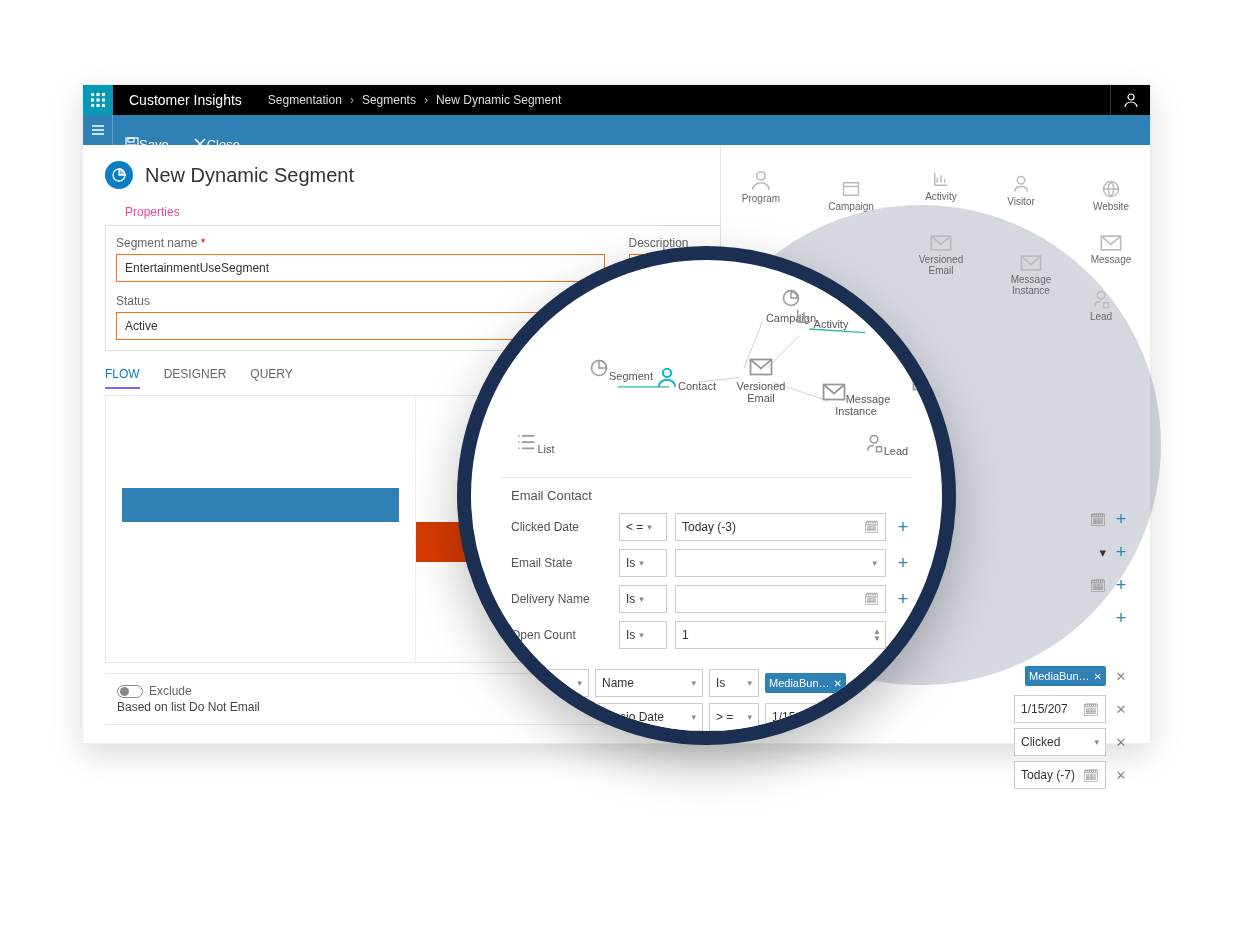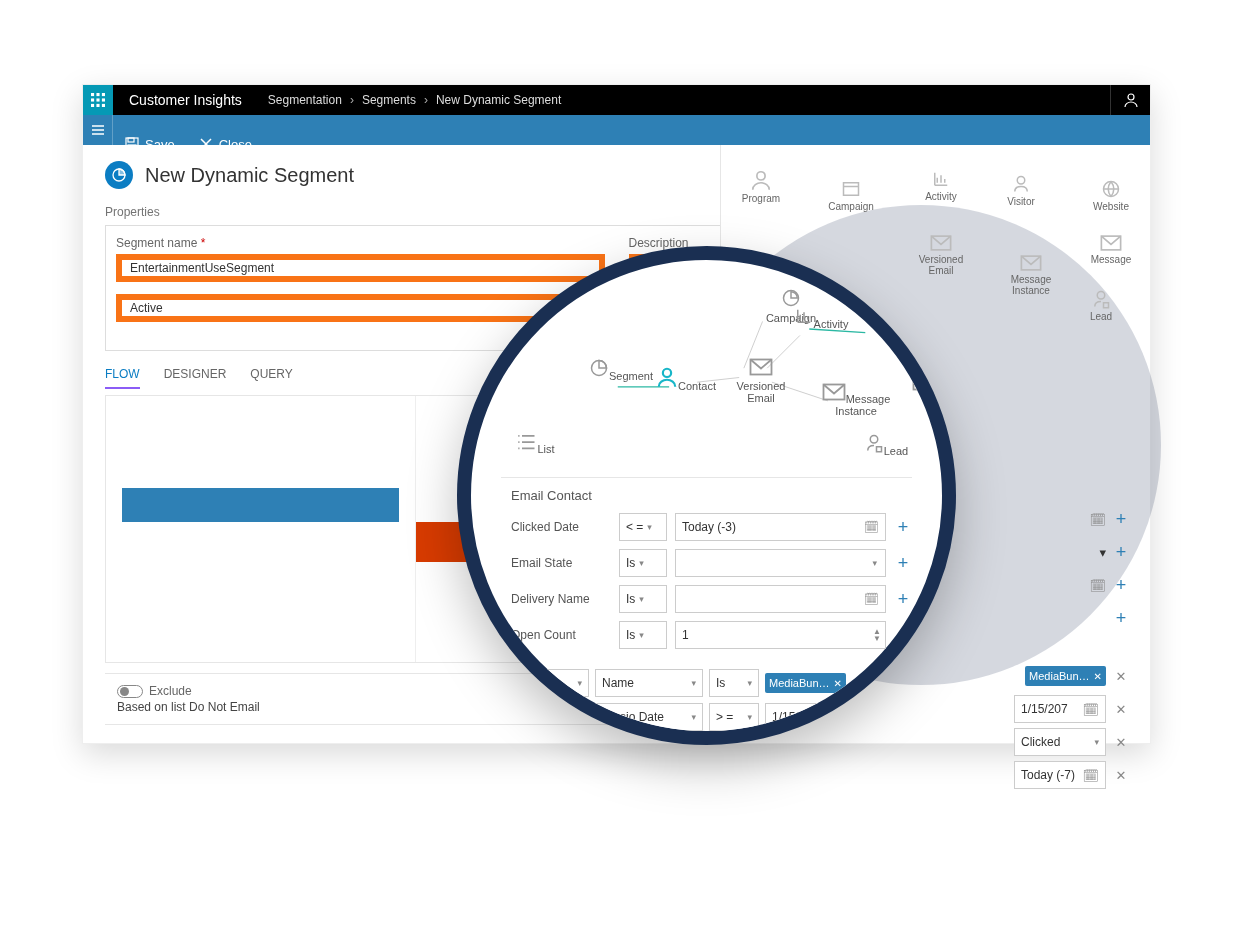--- a/index.html
+++ b/index.html
@@ -7,31 +7,31 @@
   .window { position:absolute; left:82px; top:84px; width:1069px; height:660px; background:#fff; box-shadow:0 10px 30px rgba(0,0,0,.15); border:1px solid #eee;}
   .topbar { height:30px; background:#000; color:#fff; display:flex; align-items:center; font-size:13px;}
   .waffle { width:30px; height:30px; background:#0599b5; display:flex; align-items:center; justify-content:center; color:#fff;}
   .waffle svg { width:14px; height:14px;}
   .topbar .title { padding:0 16px; font-weight:400; font-size:14px;}
   .crumbs { display:flex; gap:8px; align-items:center; font-size:12px; color:#ddd; padding-left:10px;}
   .crumbs .sep { color:#aaa;}
   .topbar .person { margin-left:auto; width:40px; border-left:1px solid #333; height:100%; display:flex; align-items:center; justify-content:center;}
   .ribbon { height:30px; background:#2e80b5; color:#fff; display:flex; align-items:center; font-size:13px;}
   .hamburger { width:30px;height:30px; border-right:1px solid rgba(255,255,255,.25); display:flex; align-items:center; justify-content:center;}
-  .ribbon .item { display:flex; align-items:center; gap:6px; padding:0 12px;margin-top:28px;}
+  .ribbon .item { display:flex; align-items:center; padding:0 12px;margin-top:28px;}
   .ribbon svg { width:14px; height:14px;}
   .page-head { display:flex; align-items:center; gap:12px; padding:16px 22px 10px;}
   .page-icon { width:28px; height:28px; border-radius:50%; background:#0b7dc3; display:flex; align-items:center; justify-content:center; color:#fff;}
   .page-head h1 { font-size:20px; font-weight:400; color:#333;}
   .panel { margin:0 22px; }
-  .section-label { font-size:12px; padding:6px 0; color:#737373;}
+  .section-label { font-size:12px; padding:6px 0; color:#ec4899;margin-left:20px;}
   .props { border:1px solid #ddd; border-top:1px solid #ddd; padding:10px; display:grid; grid-template-columns:1fr 1fr; gap:12px 24px;}
   .field label { font-size:12px; color:#666; display:block; margin-bottom:4px;}
   .req { color:#c00;}
-  .input, .select { width:100%; height:28px; border:6px solid #f97316; background:#fff; padding:0 8px; font-size:12px; display:flex; align-items:center; justify-content:space-between;}
+  .input, .select { width:100%; height:28px; border:1px solid #f97316; background:#fff; padding:12px 8px; font-size:12px; display:flex; align-items:center; justify-content:space-between;}
   .select .chev { color:#888; font-size:10px;}
   .tabs { display:flex; gap:24px; padding:16px 22px 0;}
   .tab { font-size:12px; color:#666; padding-bottom:6px;}
   .tab.active { color:#0b7dc3; border-bottom:2px solid #8b5cf6;}
   .flowarea { margin:6px 22px 0; border:1px solid #e6e6e6; height:268px; background:#fff; position:relative; display:flex;}
   .flow-left { flex:0 0 310px; border-right:1px solid #eee; position:relative;}
   .flow-right { flex:1; position:relative;}
   .chart-row { position:absolute; left:16px; right:16px; top:92px; height:34px; background:#2e80b5;}
   .chart-row2 { position:absolute; left:0; right:0; top:126px; height:40px; background:#d83b01;}
   .summary-row { position:absolute; left:22px; right:22px; bottom:18px; height:52px; display:flex;}
@@ -153,20 +153,21 @@
             <span>EntertainmentUseSegment</span>
           </div>
       </div>
       <div class="field">
         <label>Description</label>
         <div class="input">
             <span>Entertainment pack follow-ups segment</span>
           </div>
       </div>
       <div class="field">
+        <label>Status</label>
         <div class="select">
             <span>Active</span>
             <span class="chev">▾</span>
           </div>
       </div>
       <div class="field">
         <label>Audience type</label>
         <div class="select">
             <span>Contact</span>
             <span class="chev">▾</span>

